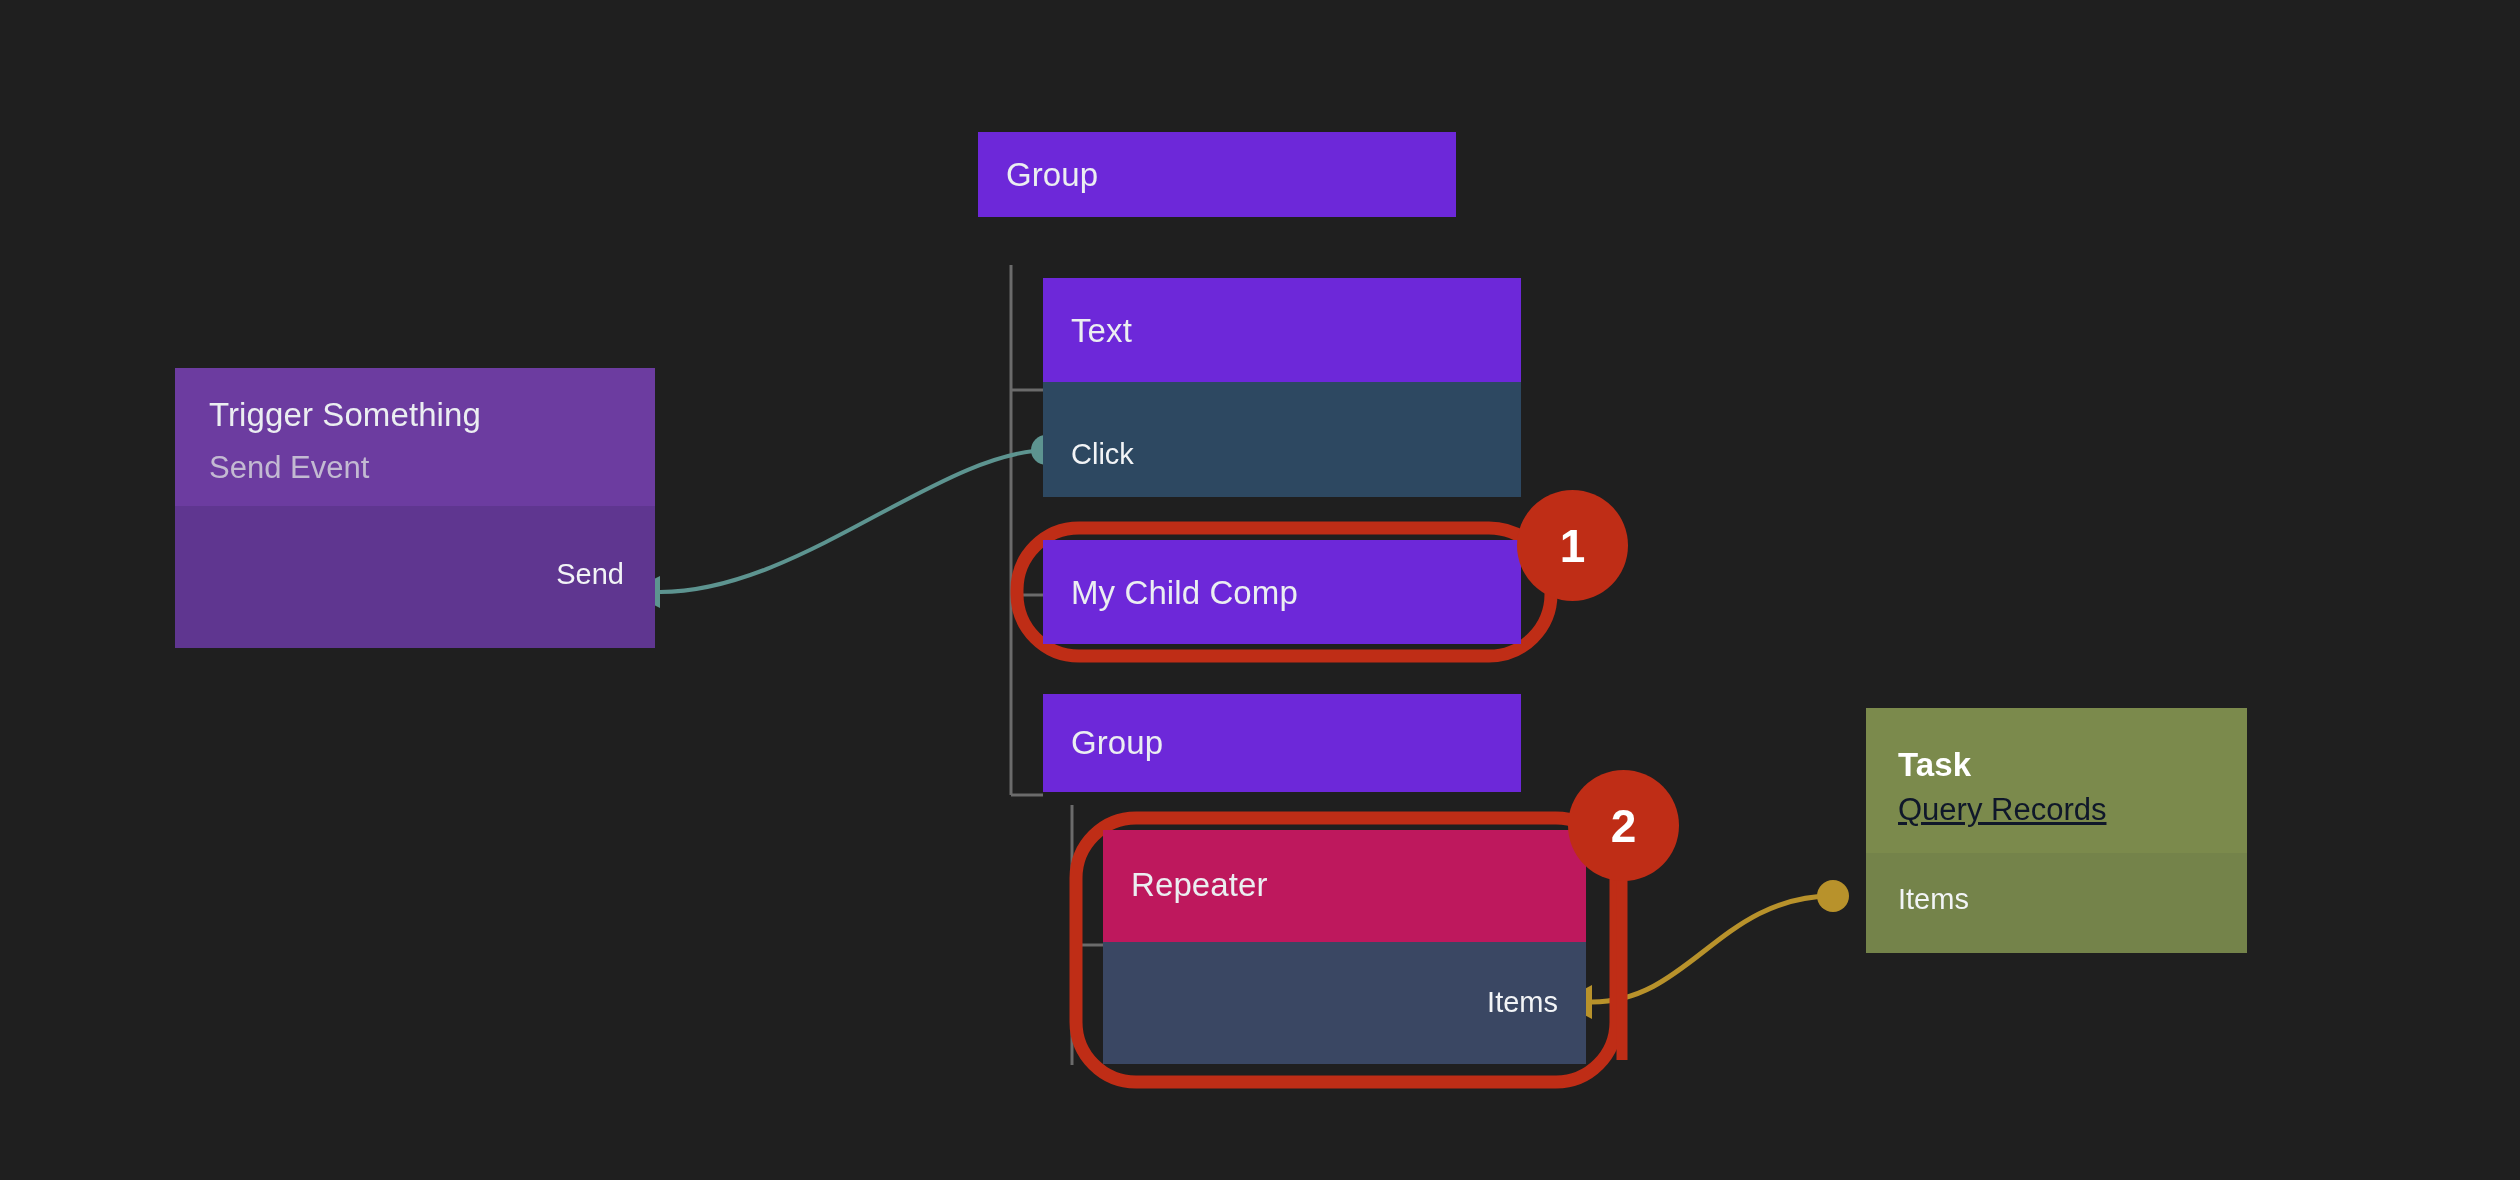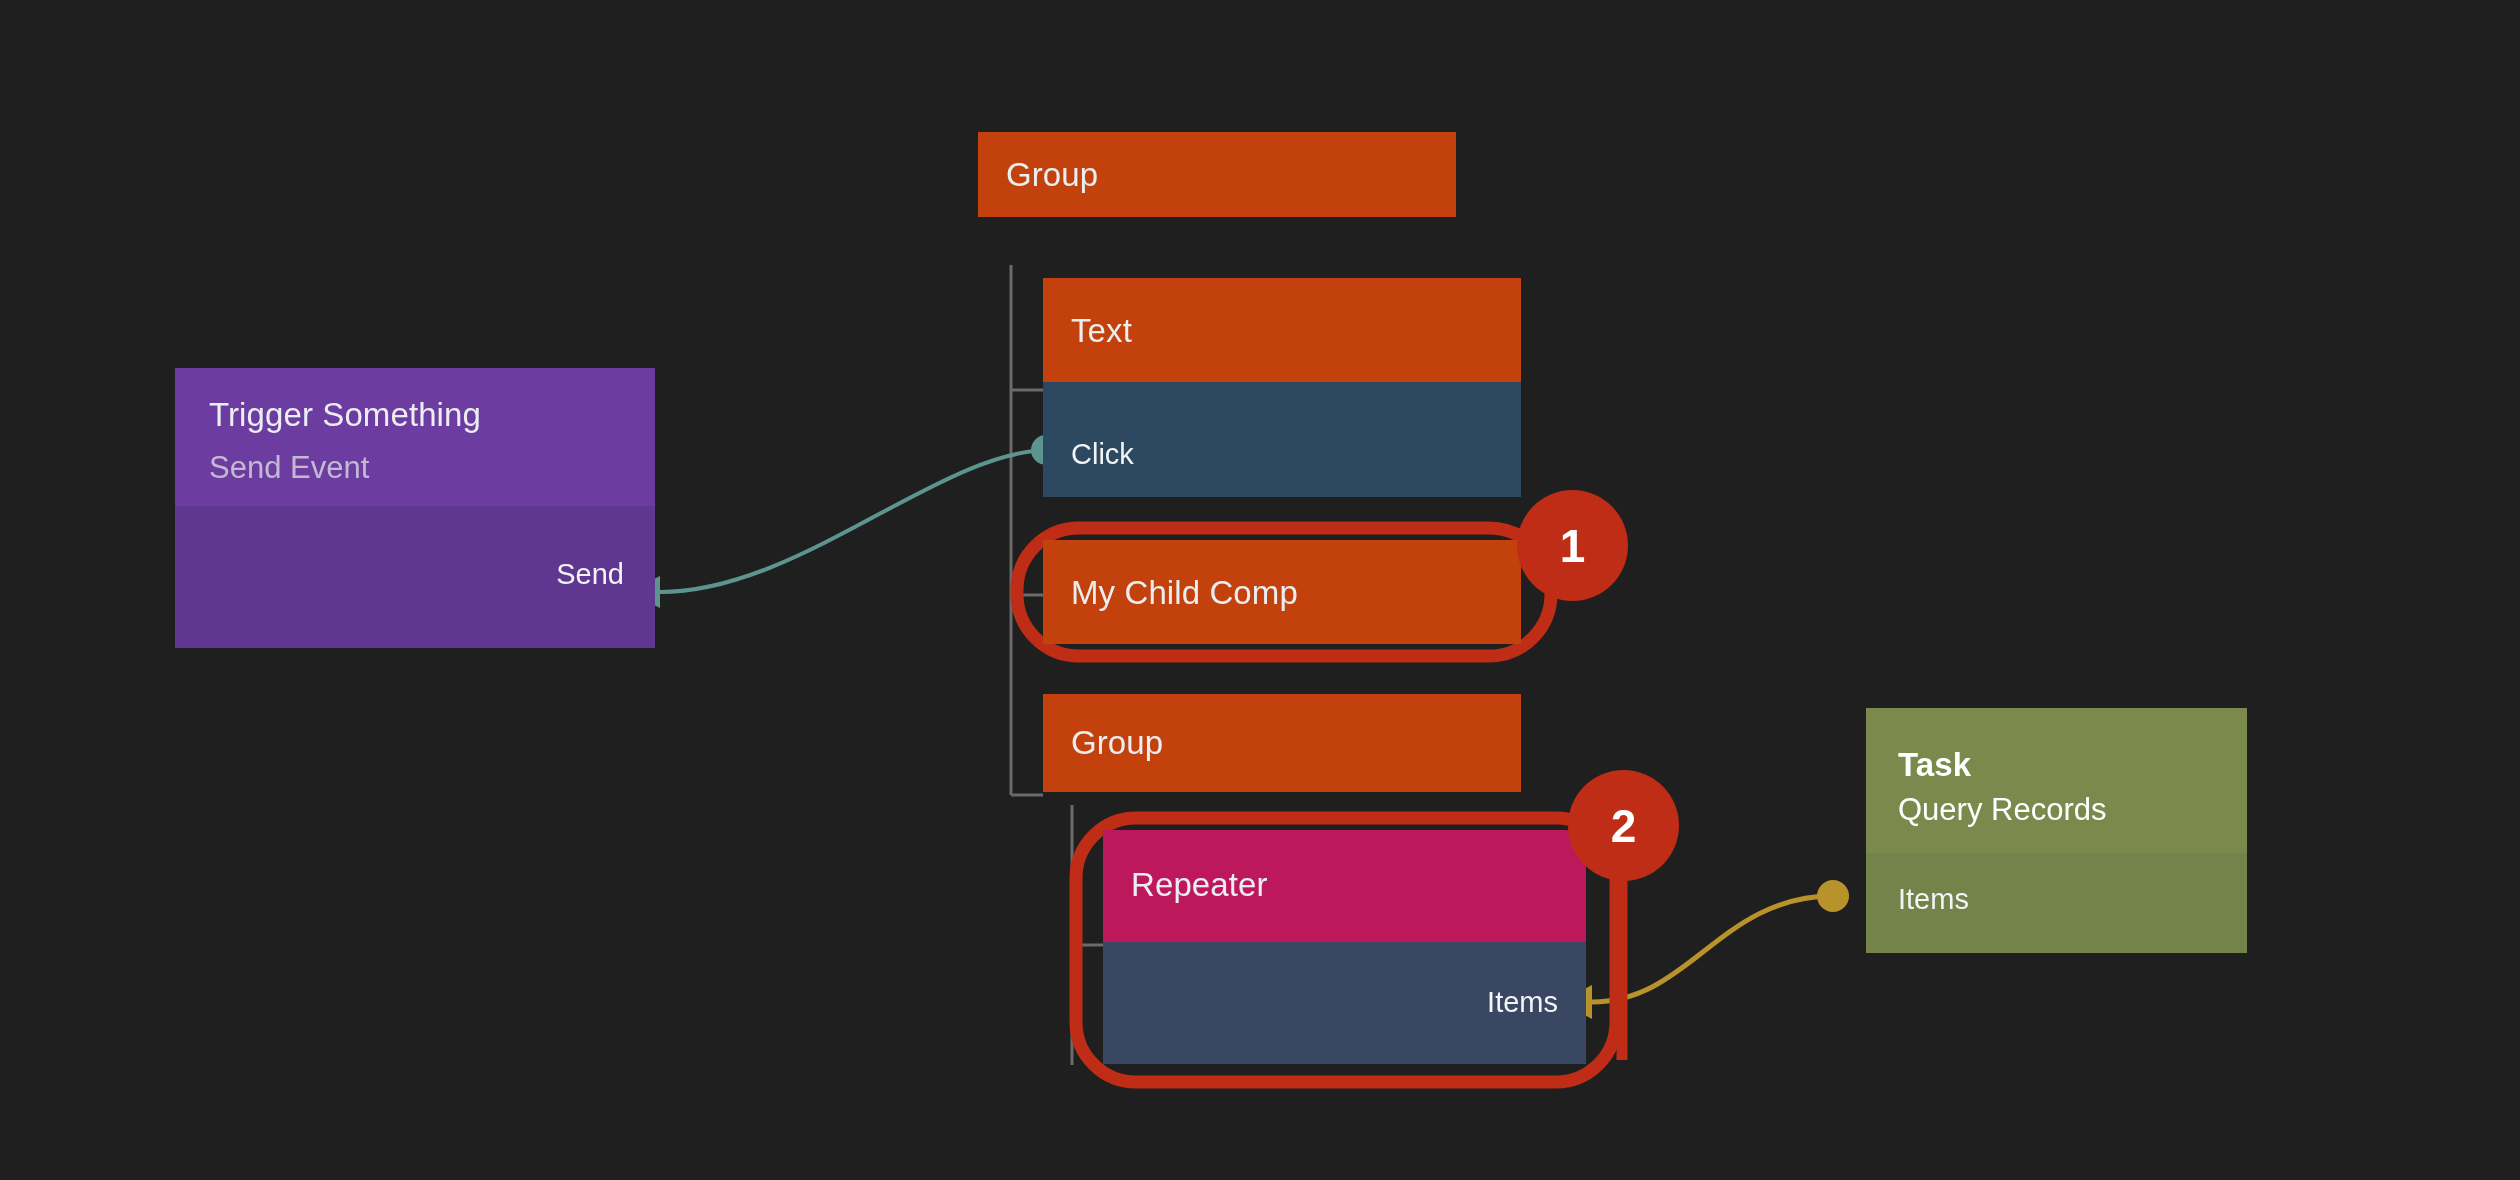--- a/index.html
+++ b/index.html
@@ -67,35 +67,35 @@
   .tree-svg {
     position: absolute;
     left: 0;
     top: 0;
     width: 2520px;
     height: 1180px;
     pointer-events: none;
   }
 
   
-  .n-blue .hdr { background: #c2410c; }
+  .n-blue .hdr { background: #6d28d9; }
   .n-blue .body { background: #2d4861; }
 
   .n-blue-muted .hdr { background: #be185d; }
   .n-blue-muted .body { background: #3a4763; }
 
   
   .n-purple .hdr { background: #6c3ca0; }
   .n-purple .body { background: #5f3690; }
 
   
   .n-olive .hdr { background: #7b8a4c; }
   .n-olive .body { background: #74834a; }
   .n-olive .title { font-weight: bold; color: #ffffff; }
-  .n-olive .subtitle { color: #ffffff; }
+  .n-olive .subtitle { color: #0f172a; text-decoration: underline; }
 
   
   .anno-circle {
     position: absolute;
     border-radius: 50%;
     background: #bf2d16;
     color: #ffffff;
     font-size: 46px;
     font-weight: bold;
     display: flex;

